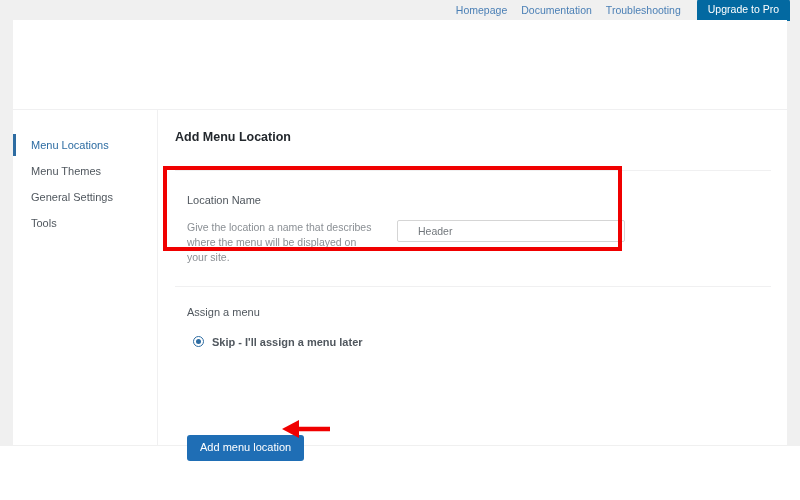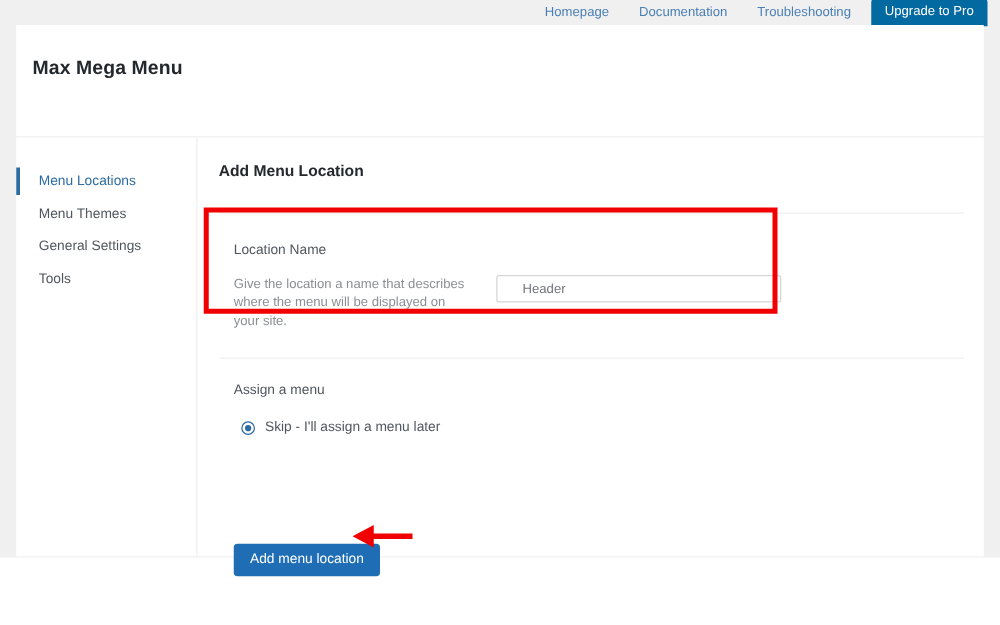--- a/index.html
+++ b/index.html
@@ -30,21 +30,21 @@
     width: 800px; height: 20px;
     display: flex;
     align-items: center;
     justify-content: flex-end;
     padding-right: 10px;
     box-sizing: border-box;
   }
   .nav-link {
     font-size: 10.5px;
     color: #4a7fb5;
-    margin-left: 24px;
+    margin-left: 14px;
     text-decoration: none;
     white-space: nowrap;
     line-height: 1;
   }
   #upgrade-btn {
     margin-left: 16px;
     background: #0369a1;
     color: #ffffff;
     font-size: 10.5px;
     padding: 5px 11px 6px 11px;
@@ -186,22 +186,22 @@
     font-family: "Liberation Sans", sans-serif;
     font-size: 10.5px;
     color: #72777c;
     padding: 0 20px;
     background: #ffffff;
     outline: none;
   }
 
   .radio-row {
     display: flex;
-    align-items: center;
     margin-top: 4px;
+    font-weight: bold;
   }
   .radio-dot {
     width: 11px; height: 11px;
     border-radius: 50%;
     border: 1px solid #2d6ca2;
     background: #ffffff;
     position: relative;
     flex: 0 0 auto;
     box-sizing: border-box;
   }
@@ -258,21 +258,20 @@
 <div id="topnav">
   <a class="nav-link">Homepage</a>
   <a class="nav-link">Documentation</a>
   <a class="nav-link">Troubleshooting</a>
   <div id="upgrade-btn">Upgrade to Pro</div>
 </div>
 
 <div id="card">
 
   <div id="card-header">
-    <div id="app-title">Max Mega Menu</div>
   </div>
 
   <div id="card-body">
 
     <div id="sidebar">
       <div class="side-item active">
         <span>Menu Locations</span>
       </div>
       <div class="side-item">
         <span>Menu Themes</span>

